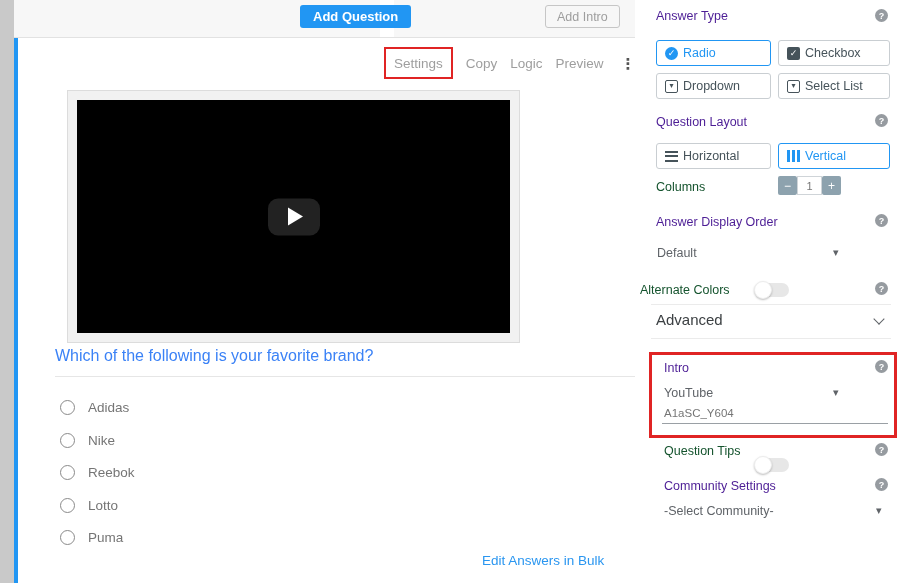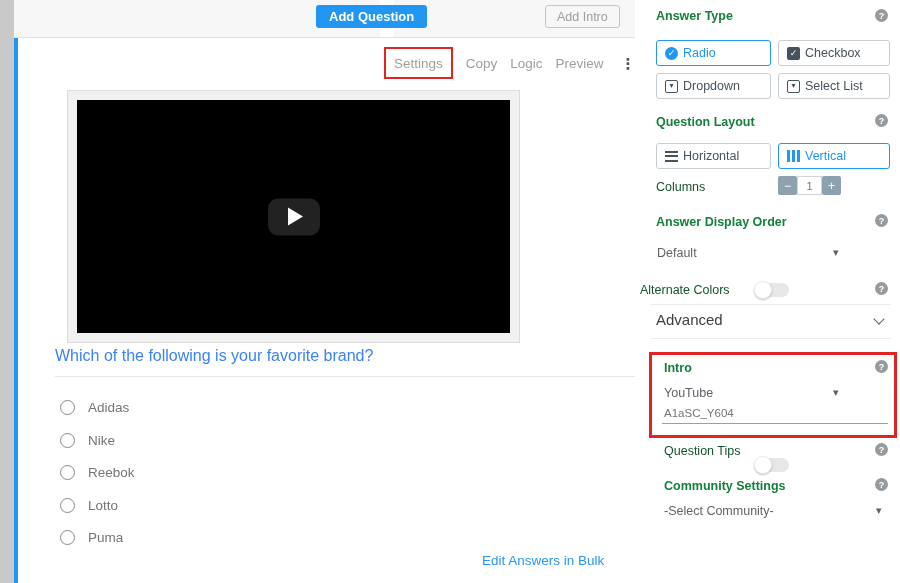--- a/index.html
+++ b/index.html
@@ -14,21 +14,21 @@
   
   .left-strip { left:0; top:0; width:14px; height:583px; background:#c9c9c9; }
 
   
   .main { left:14px; top:0; width:621px; height:583px; background:#fff; }
   .header { left:0; top:0; width:621px; height:38px; background:#f7f7f7; border-bottom:1px solid #e2e2e2; }
   .header-gap { left:366px; top:0; width:14px; height:37px; background:#ffffff; }
   .btn-add-question {
     left:286px; top:5px; height:23px; padding:0 13px;
     background:#2196f3; color:#fff; font-size:13px; font-weight:bold;
-    border:none; border-radius:3px; display:inline-flex; align-items:center; cursor:pointer;margin-left:16px;
+    border:none; border-radius:3px; display:inline-flex; align-items:center; cursor:pointer;
   }
   .btn-add-intro {
     left:531px; top:5px; height:23px; padding:0 11px;
     background:transparent; color:#9e9e9e; font-size:12.5px;
     border:1px solid #c6c6c6; border-radius:3px; display:inline-flex; align-items:center; cursor:pointer;
   }
   .blue-bar { left:0; top:38px; width:4px; height:545px; background:#2196f3; }
 
   .tabs { left:370px; top:47px; display:flex; align-items:center; gap:13px; }
   .tab { font-size:13.5px; color:#9e9e9e; cursor:pointer; white-space:nowrap; }
@@ -51,21 +51,21 @@
   .radio-circle { width:15px; height:15px; border:1.6px solid #8a8a8a; border-radius:50%; background:#fff; cursor:pointer; flex:none; }
   .option-label { font-size:13.5px; color:#757575; cursor:text; }
 
   .links-row { left:72px; top:553px; font-size:13.5px; display:flex; gap:5px; align-items:baseline; }
   .link { color:#2a96f0; cursor:pointer; }
   .or-text { color:#9e9e9e; font-size:12px; }
   .edit-bulk { left:468px; top:553px; font-size:13.5px; color:#2a96f0; cursor:pointer; }
 
   
   .panel { left:635px; top:0; width:265px; height:583px; background:#fff; }
-  .p-label { font-size:12.5px; font-weight:bold; color:#15803d; }
+  .p-label { font-size:12.5px; font-weight:normal; color:#4c1d95; }
   .p-sublabel { font-size:12.5px; color:#14532d; }
   .p-value { font-size:12.5px; color:#5f6368; cursor:pointer; }
   .help {
     width:13px; height:13px; border-radius:50%; background:#969ba0; color:#fff;
     font-size:9px; font-weight:bold; display:flex; align-items:center; justify-content:center; cursor:pointer;
   }
   .type-btn {
     height:26px; border:1px solid #c9ced2; border-radius:3px; background:#fff;
     display:flex; align-items:center; padding:0 8px; gap:5px; cursor:pointer;
     font-size:12.5px; color:#46535a;

